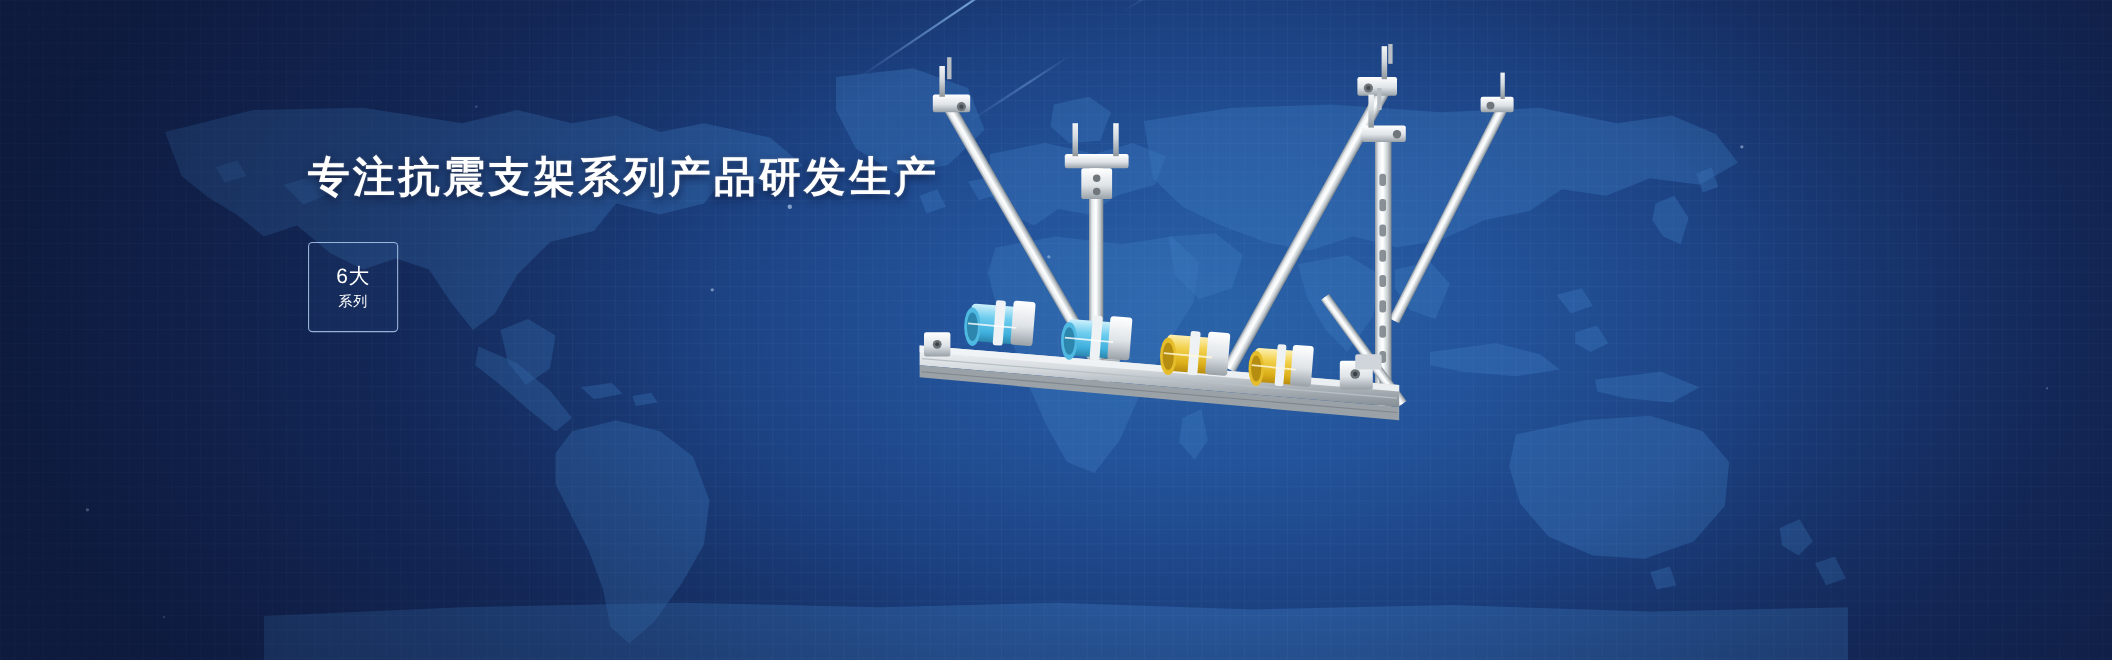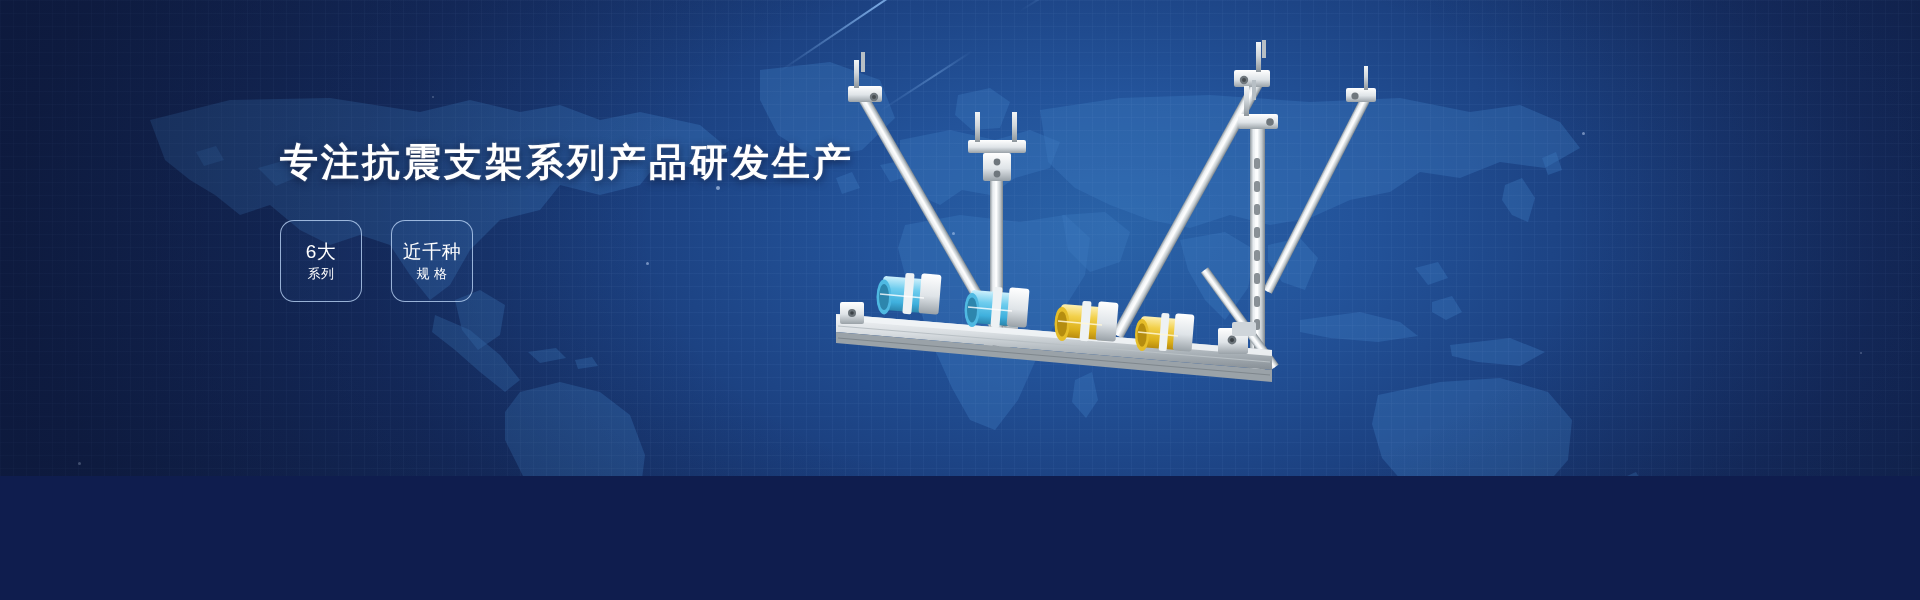--- a/index.html
+++ b/index.html
@@ -1,20 +1,20 @@
 <!DOCTYPE html>
 <html><head>
 <meta charset="utf-8">
 <style>
   * { margin:0; padding:0; box-sizing:border-box; }
   html,body { width:1920px; height:600px; overflow:hidden; background:#0f1d4e; }
   body { font-family:"Liberation Sans","DejaVu Sans",sans-serif; }
 
   #banner {
-    position:relative; width:1920px; height:476px; overflow:hidden;
+    position:relative; width:1920px; height:600px; overflow:hidden;
     background:
       radial-gradient(ellipse 1100px 620px at 58% 48%, #2a63a8 0%, #23539a 22%, #1b3f7e 46%, #162e63 70%, #13244f 100%),
       linear-gradient(180deg,#16245a 0%,#132350 100%);
   }
 
   
   .grid {
     position:absolute; inset:0;
     background-image:
       linear-gradient(to right, rgba(140,180,235,0.055) 1px, transparent 1px),
@@ -46,21 +46,21 @@
     text-shadow:0 2px 8px rgba(5,15,45,.75), 0 0 2px rgba(255,255,255,.35);
   }
   .subline {
     margin-top:22px; font-size:16px; color:#e3ecfa; letter-spacing:2px;
     text-shadow:0 1px 4px rgba(5,15,45,.7);
   }
 
   .badges { margin-top:34px; display:flex; gap:29px; }
   .badge {
     width:82px; height:82px; border:1px solid rgba(190,215,248,.78);
-    border-radius:14px; display:flex; flex-direction:column;
+    border-radius:4px; display:flex; flex-direction:column;
     align-items:center; justify-content:center; color:#ffffff;
     background:rgba(60,120,195,.08);
   }
   .badge .l1 { font-size:19px; letter-spacing:.5px; line-height:1.35; white-space:nowrap; }
   .badge .l2 { font-size:13px; letter-spacing:.5px; line-height:1.35; white-space:nowrap; }
 
   
   .product { position:absolute; left:820px; top:40px; width:640px; height:400px; }
 </style>
 </head>
@@ -335,20 +335,16 @@
   <div class="vig"></div>
 
   <div class="copy">
     <div class="headline">专注抗震支架系列产品研发生产</div>
 
     <div class="badges">
       <div class="badge">
         <span class="l1">6大</span>
         <span class="l2">系列</span>
       </div>
-      <div class="badge">
-        <span class="l1">近千种</span>
-        <span class="l2">规 格</span>
-      </div>
     </div>
   </div>
 
 </div>
 
 </body></html>

